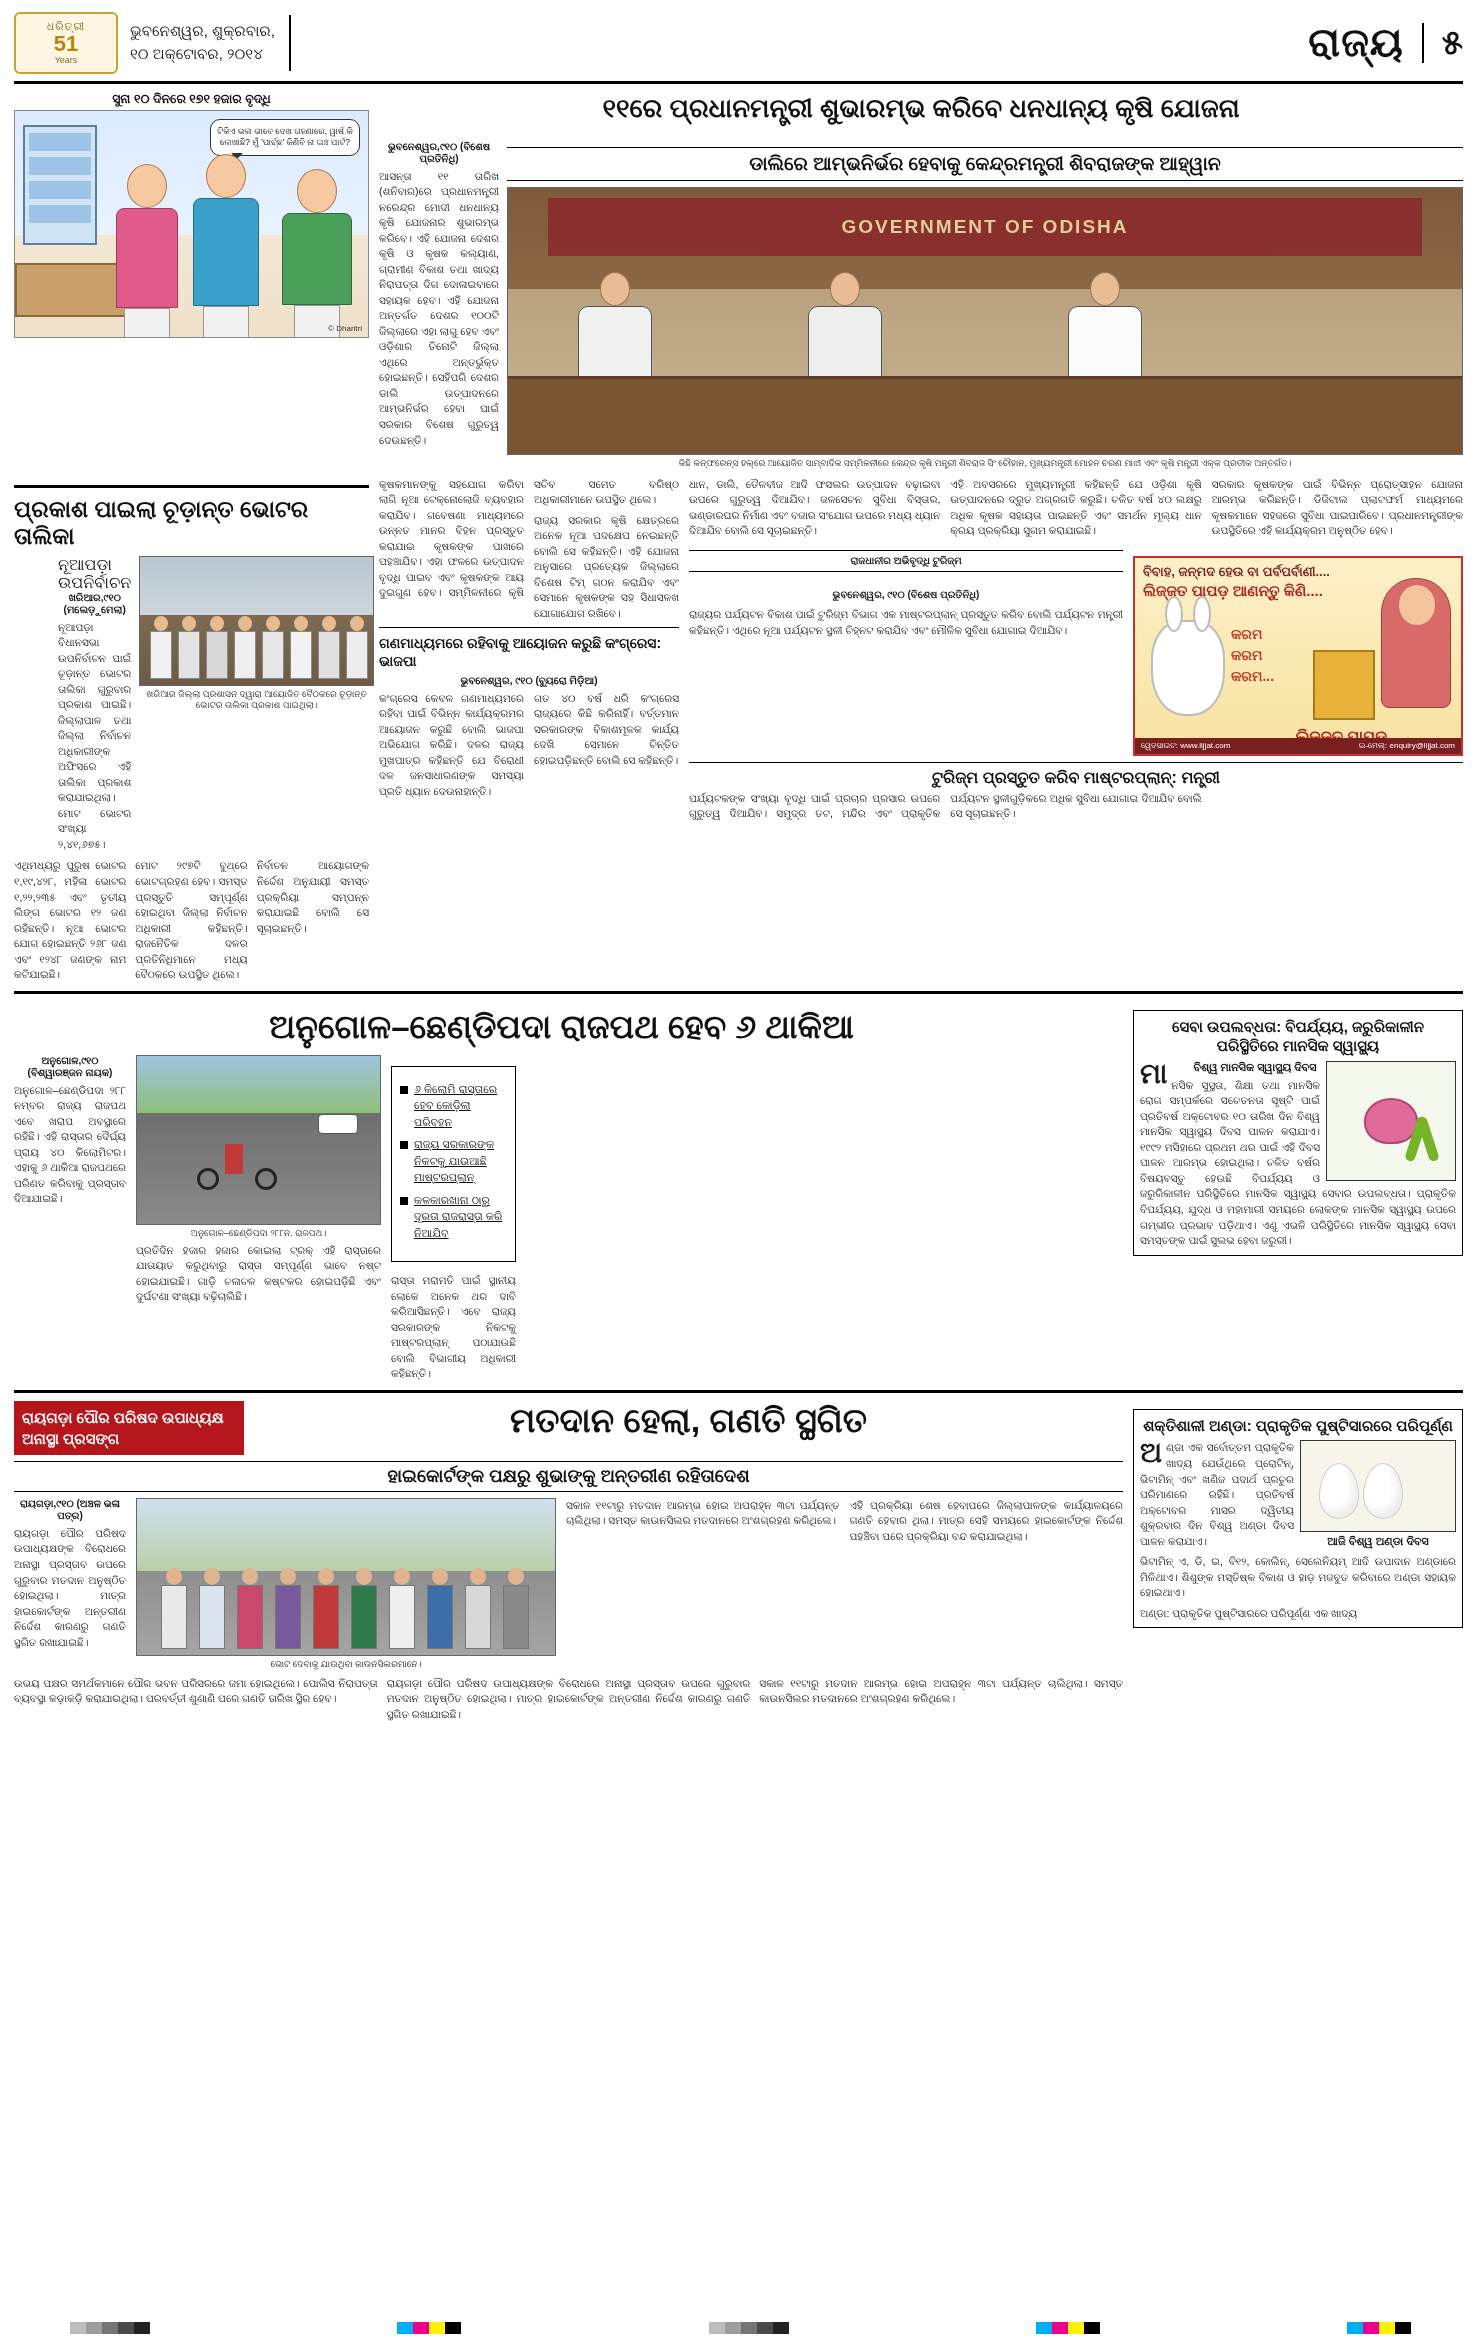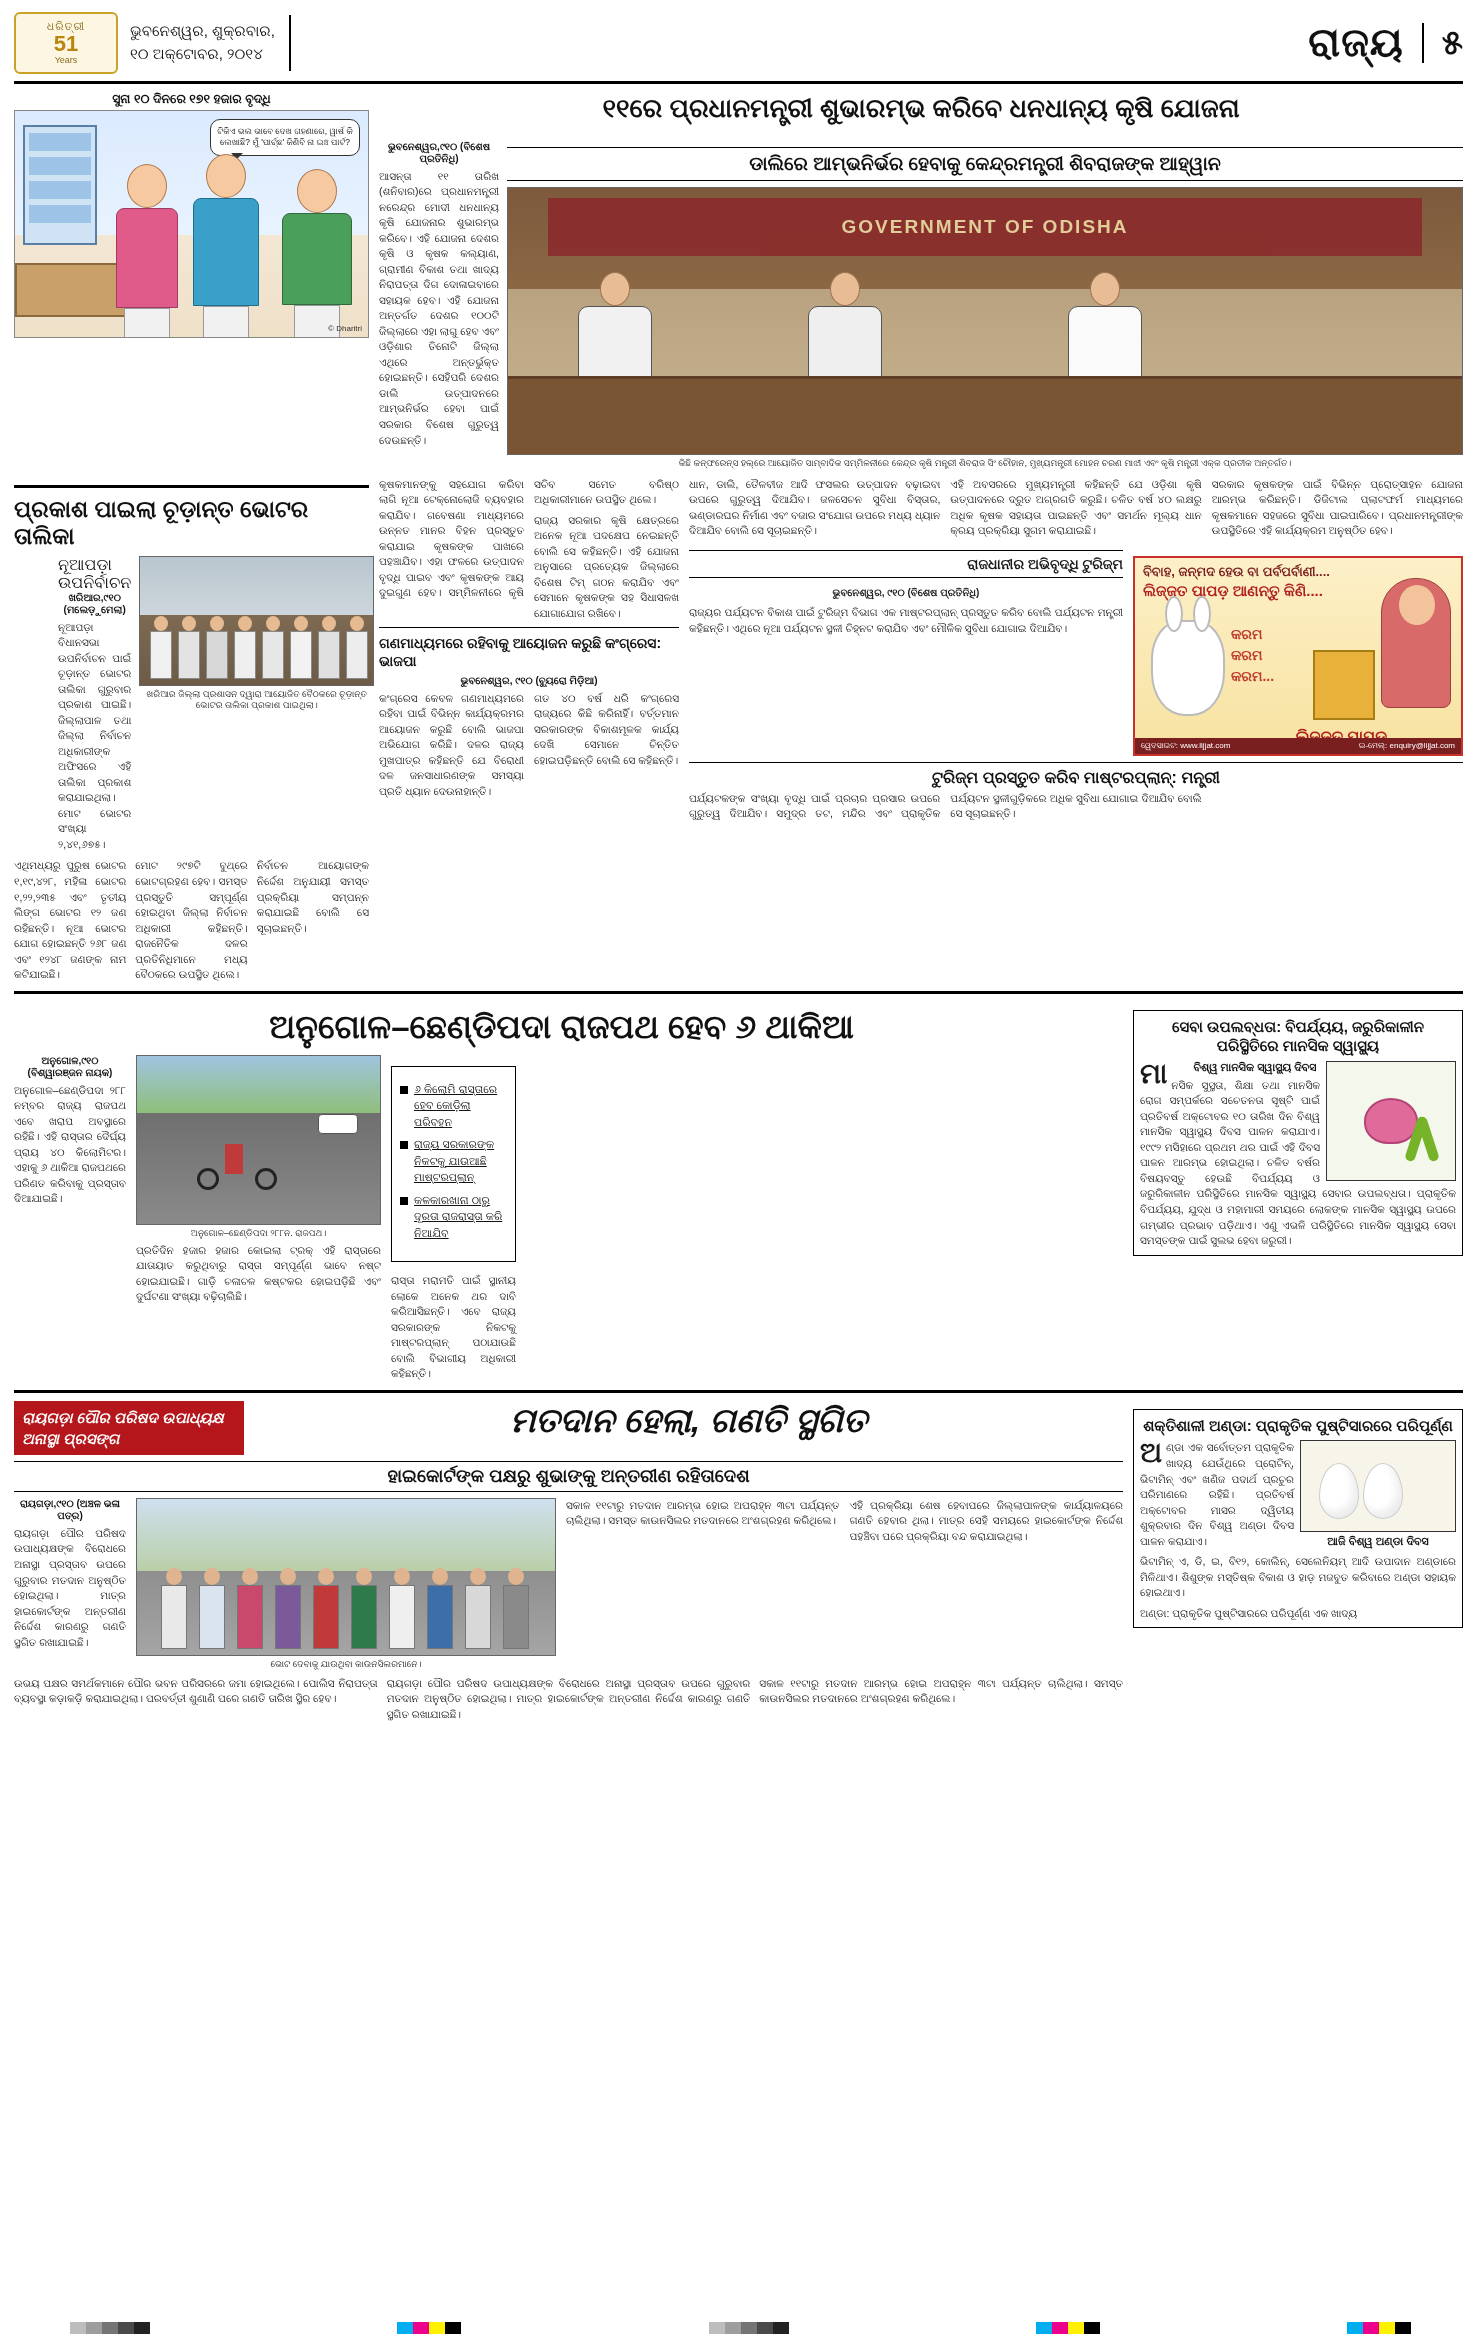--- a/index.html
+++ b/index.html
@@ -341,21 +341,21 @@
 
     <div class="right-col">
       <div class="two-col col-text" style="column-count:3">
         <p>ଧାନ, ଡାଲି, ତୈଳବୀଜ ଆଦି ଫସଲର ଉତ୍ପାଦନ ବଢ଼ାଇବା ଉପରେ ଗୁରୁତ୍ୱ ଦିଆଯିବ। ଜଳସେଚନ ସୁବିଧା ବିସ୍ତାର, ଭଣ୍ଡାରଘର ନିର୍ମାଣ ଏବଂ ବଜାର ସଂଯୋଗ ଉପରେ ମଧ୍ୟ ଧ୍ୟାନ ଦିଆଯିବ ବୋଲି ସେ ସୂଚାଇଛନ୍ତି।</p>
         <p>ଏହି ଅବସରରେ ମୁଖ୍ୟମନ୍ତ୍ରୀ କହିଛନ୍ତି ଯେ ଓଡ଼ିଶା କୃଷି ଉତ୍ପାଦନରେ ଦ୍ରୁତ ଅଗ୍ରଗତି କରୁଛି। ଚଳିତ ବର୍ଷ ୪୦ ଲକ୍ଷରୁ ଅଧିକ କୃଷକ ସହାୟତା ପାଇଛନ୍ତି ଏବଂ ସମର୍ଥନ ମୂଲ୍ୟ ଧାନ କ୍ରୟ ପ୍ରକ୍ରିୟା ସୁଗମ କରାଯାଇଛି।</p>
         <p>ସରକାର କୃଷକଙ୍କ ପାଇଁ ବିଭିନ୍ନ ପ୍ରୋତ୍ସାହନ ଯୋଜନା ଆରମ୍ଭ କରିଛନ୍ତି। ଡିଜିଟାଲ ପ୍ଲାଟଫର୍ମ ମାଧ୍ୟମରେ କୃଷକମାନେ ସହଜରେ ସୁବିଧା ପାଇପାରିବେ। ପ୍ରଧାନମନ୍ତ୍ରୀଙ୍କ ଉପସ୍ଥିତିରେ ଏହି କାର୍ଯ୍ୟକ୍ରମ ଅନୁଷ୍ଠିତ ହେବ।</p>
       </div>
 
       <div style="display:flex; gap:10px; margin-top:6px;">
         <div style="flex:1" class="col-text">
-          <div style="border-top:1px solid #000;border-bottom:1px solid #000;font-size:14px;font-weight:bold;text-align:right;padding:3px 0;margin-bottom:8px;">ରାଜଧାନୀର ଅଭିବୃଦ୍ଧି ଟୁରିଜ୍ମ</div>
+          <div style="border-top:1px solid #000;border-bottom:1px solid #000;font-size:10px;font-weight:bold;text-align:center;padding:3px 0;margin-bottom:16px;">ରାଜଧାନୀର ଅଭିବୃଦ୍ଧି ଟୁରିଜ୍ମ</div>
           <div class="dateline">ଭୁବନେଶ୍ୱର, ୯୧୦ (ବିଶେଷ ପ୍ରତିନିଧି)</div>
           <p>ରାଜ୍ୟର ପର୍ଯ୍ୟଟନ ବିକାଶ ପାଇଁ ଟୁରିଜ୍ମ ବିଭାଗ ଏକ ମାଷ୍ଟରପ୍ଲାନ୍ ପ୍ରସ୍ତୁତ କରିବ ବୋଲି ପର୍ଯ୍ୟଟନ ମନ୍ତ୍ରୀ କହିଛନ୍ତି। ଏଥିରେ ନୂଆ ପର୍ଯ୍ୟଟନ ସ୍ଥଳୀ ଚିହ୍ନଟ କରାଯିବ ଏବଂ ମୌଳିକ ସୁବିଧା ଯୋଗାଇ ଦିଆଯିବ।</p>
         </div>
         <div style="width:330px;">
           <div class="ad-lijjat">
             <div class="l1">ବିବାହ, ଜନ୍ମଦ ହେଉ ବା ପର୍ବପର୍ବାଣୀ....</div>
             <div class="l2">ଲିଜ୍ଜତ ପାପଡ଼ ଆଣନ୍ତୁ କିଣି....</div>
             <div class="bunny"></div>
             <div class="karam" style="white-space:pre-line">କରମ
 କରମ
@@ -420,21 +420,21 @@
         </div>
         <div class="icon-cap" style="float:right;width:130px;margin-bottom:4px">ବିଶ୍ୱ ମାନସିକ ସ୍ୱାସ୍ଥ୍ୟ ଦିବସ</div>
         <div class="col-text dropcap">ମାନସିକ ସୁସ୍ଥତା, ଶିକ୍ଷା ତଥା ମାନସିକ ରୋଗ ସମ୍ପର୍କରେ ସଚେତନତା ସୃଷ୍ଟି ପାଇଁ ପ୍ରତିବର୍ଷ ଅକ୍ଟୋବର ୧୦ ତାରିଖ ଦିନ ବିଶ୍ୱ ମାନସିକ ସ୍ୱାସ୍ଥ୍ୟ ଦିବସ ପାଳନ କରାଯାଏ। ୧୯୯୨ ମସିହାରେ ପ୍ରଥମ ଥର ପାଇଁ ଏହି ଦିବସ ପାଳନ ଆରମ୍ଭ ହୋଇଥିଲା। ଚଳିତ ବର୍ଷର ବିଷୟବସ୍ତୁ ହେଉଛି ବିପର୍ଯ୍ୟୟ ଓ ଜରୁରିକାଳୀନ ପରିସ୍ଥିତିରେ ମାନସିକ ସ୍ୱାସ୍ଥ୍ୟ ସେବାର ଉପଲବ୍ଧତା। ପ୍ରାକୃତିକ ବିପର୍ଯ୍ୟୟ, ଯୁଦ୍ଧ ଓ ମହାମାରୀ ସମୟରେ ଲୋକଙ୍କ ମାନସିକ ସ୍ୱାସ୍ଥ୍ୟ ଉପରେ ଗମ୍ଭୀର ପ୍ରଭାବ ପଡ଼ିଥାଏ। ଏଣୁ ଏଭଳି ପରିସ୍ଥିତିରେ ମାନସିକ ସ୍ୱାସ୍ଥ୍ୟ ସେବା ସମସ୍ତଙ୍କ ପାଇଁ ସୁଲଭ ହେବା ଜରୁରୀ।</div>
       </div>
     </div>
   </div>
 
   <div class="thickrule"></div>
   <div style="display:flex; gap:10px;">
     <div style="flex:1;">
-      <div style="display:flex; gap:10px; align-items:flex-start;font-style:italic;">
+      <div style="display:flex; gap:10px; align-items:flex-start;">
         <div style="width:230px">
           <div class="redbox">ରାୟଗଡ଼ା ପୌର ପରିଷଦ ଉପାଧ୍ୟକ୍ଷ ଅନାସ୍ଥା ପ୍ରସଙ୍ଗ</div>
         </div>
         <div style="flex:1">
           <div class="matdan-head odia">ମତଦାନ ହେଲା, ଗଣତି ସ୍ଥଗିତ</div>
         </div>
       </div>
       <div class="hc-head">ହାଇକୋର୍ଟଙ୍କ ପକ୍ଷରୁ ଶୁଭାଙ୍କୁ ଅନ୍ତରୀଣ ରହିତାଦେଶ</div>
       <div style="display:flex; gap:10px;">
         <div style="width:112px">

